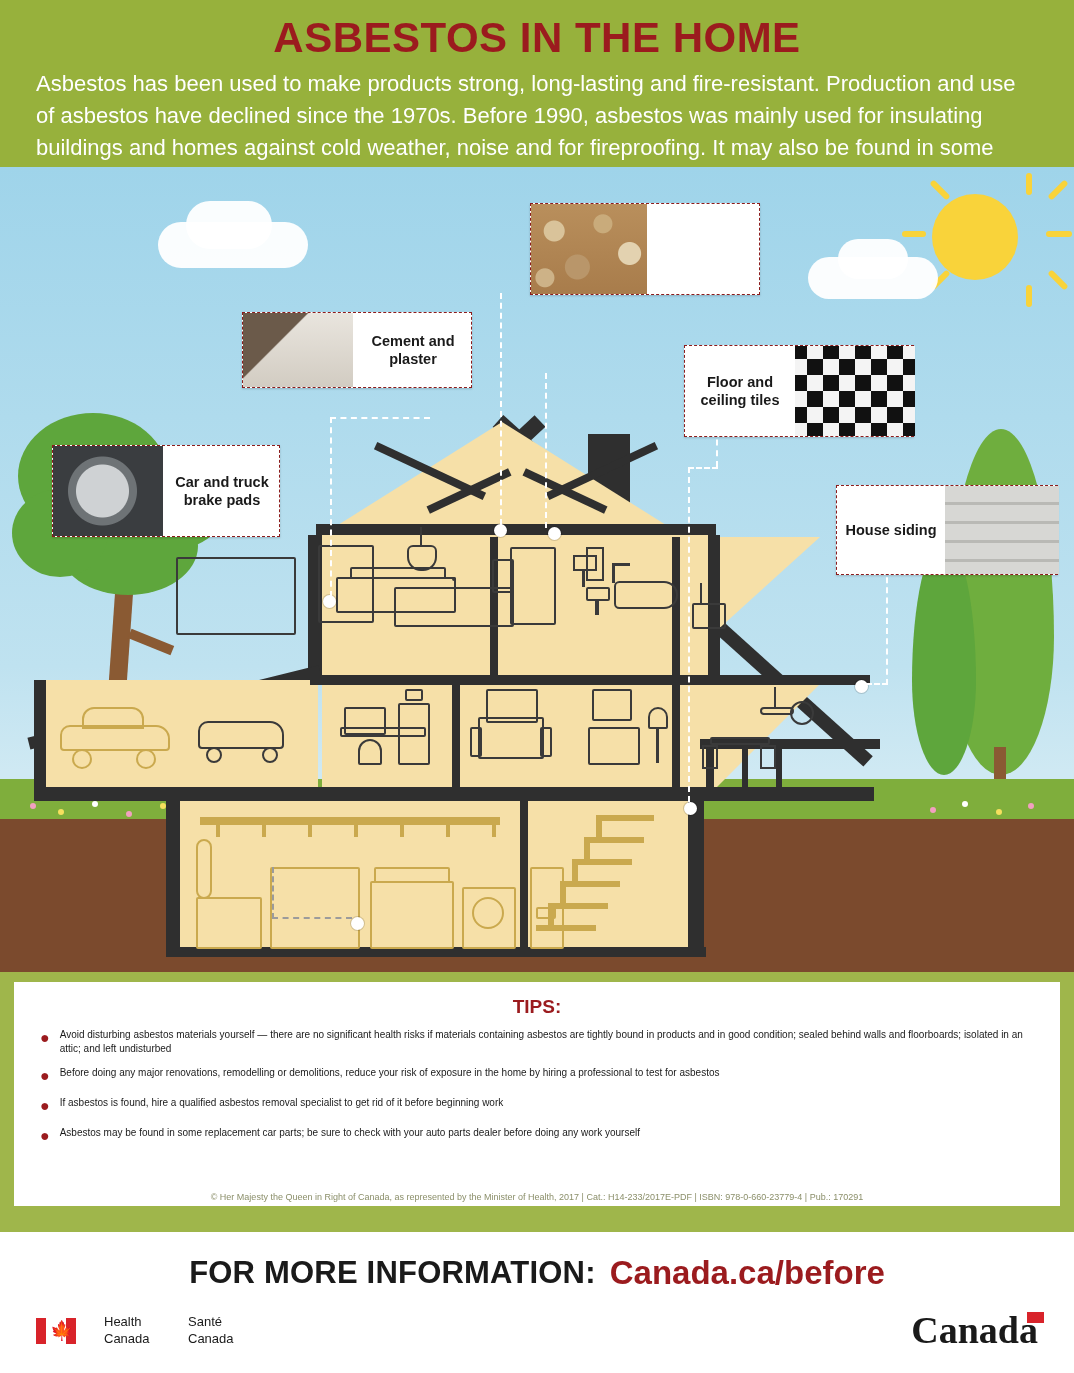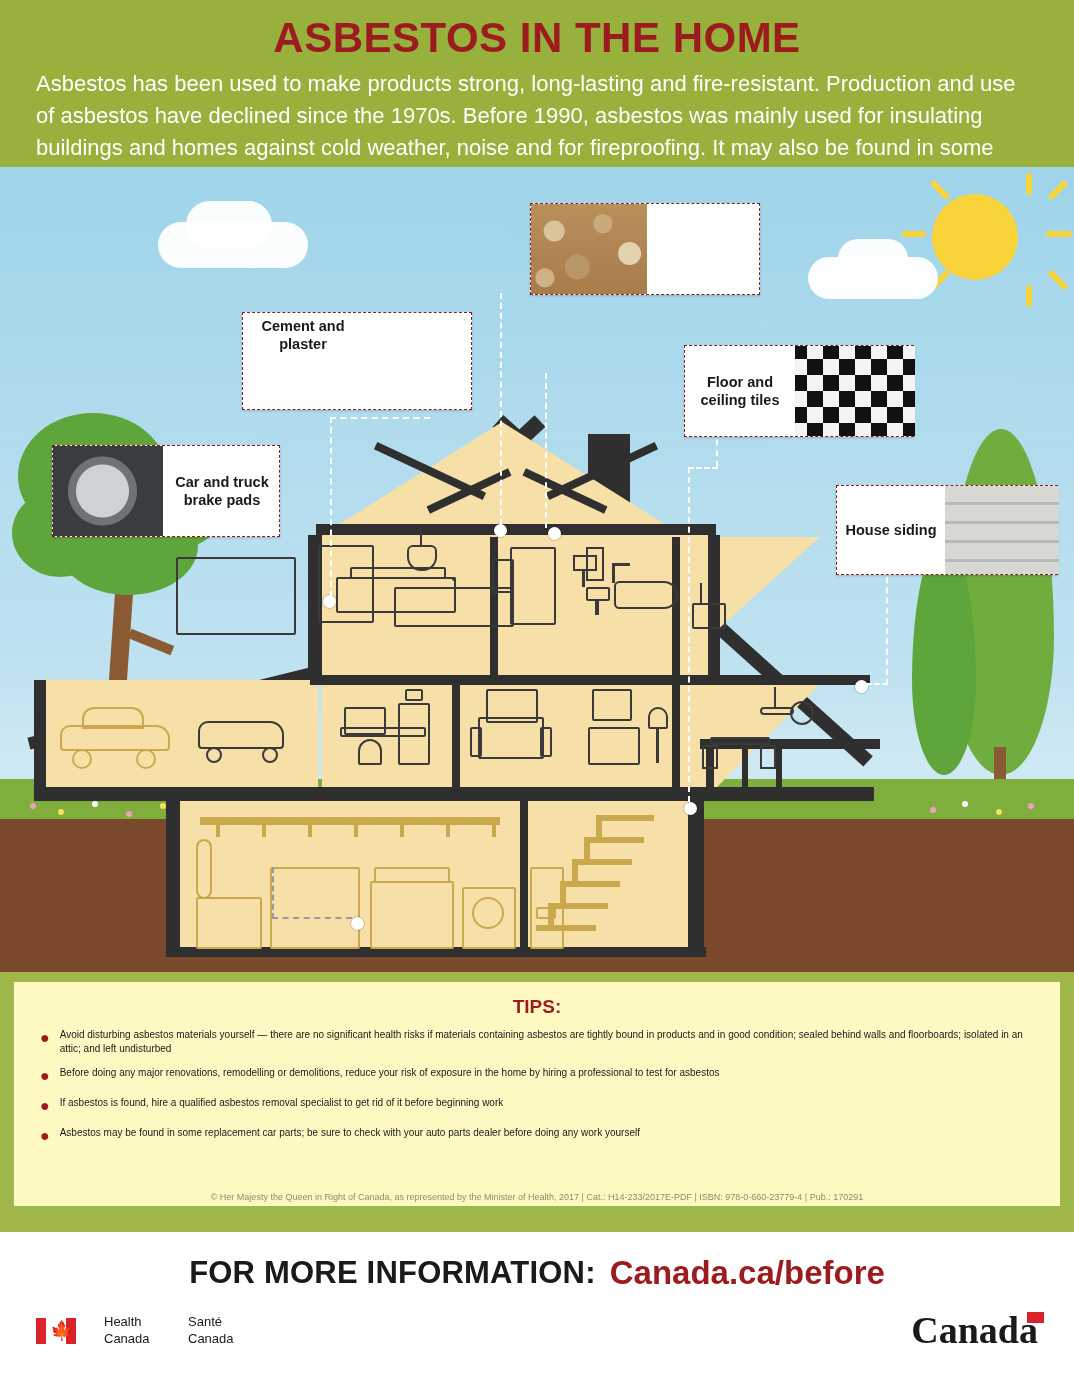--- a/index.html
+++ b/index.html
@@ -98,21 +98,21 @@
   .lead-dark { position:absolute; border-top:2px dashed #9b9b9b; }
   .lead-dark-v { position:absolute; border-left:2px dashed #9b9b9b; }
 
   
   .tips {
     position:absolute; left:0; top:972px; width:1074px; height:260px;
     background:#9fb64b;
     padding:10px 14px 0 14px;
   }
   .tips-inner {
-    background:#fef9c3; width:1046px; height:224px; padding:10px 26px 0 26px;
+    background:#ffffff; width:1046px; height:224px; padding:10px 26px 0 26px;
     position:relative;
   }
   .tips h2 {
     margin:4px 0 10px 0; text-align:center; color:#9b1b1e; font-size:19px; font-weight:bold;
   }
   .tip { display:flex; margin:0 0 11px 0; }
   .tip .bullet { color:#9b1b1e; font-size:16px; line-height:1.2; margin-right:10px; }
   .tip .txt { font-size:10px; color:#1a1a1a; line-height:1.35; }
   .legal {
     position:absolute; left:0; bottom:4px; width:100%;
@@ -388,21 +388,21 @@
       <div class="cl-img" style="width:116px;
                   background-image:
                    radial-gradient(circle at 20% 30%, #d9c39a 0 10px, transparent 11px),
                    radial-gradient(circle at 62% 22%, #c9ab7b 0 9px, transparent 10px),
                    radial-gradient(circle at 85% 55%, #e3d2b0 0 11px, transparent 12px),
                    radial-gradient(circle at 40% 70%, #b9966a 0 12px, transparent 13px),
                    radial-gradient(circle at 12% 82%, #cdb287 0 9px, transparent 10px),
                    linear-gradient(#b98f5c,#a87c4b);"></div>
     </div>
 
-    <div class="callout" style="left:242px; top:145px; width:230px; height:98px;flex-direction:column;">
+    <div class="callout" style="left:242px; top:145px; width:230px; height:76px;">
       <div class="cl-img" style="width:110px;
                   background-image:
                     linear-gradient(135deg, #6b5a4a 0 35%, transparent 36%),
                     linear-gradient(#e9e5de,#d2ccc2);"></div>
       <div class="cl-label" style="width:120px;">Cement and plaster</div>
     </div>
 
     <div class="callout" style="left:684px; top:178px; width:230px; height:92px;">
       <div class="cl-label" style="width:110px;">Floor and ceiling tiles</div>
       <div class="cl-img" style="width:120px;

